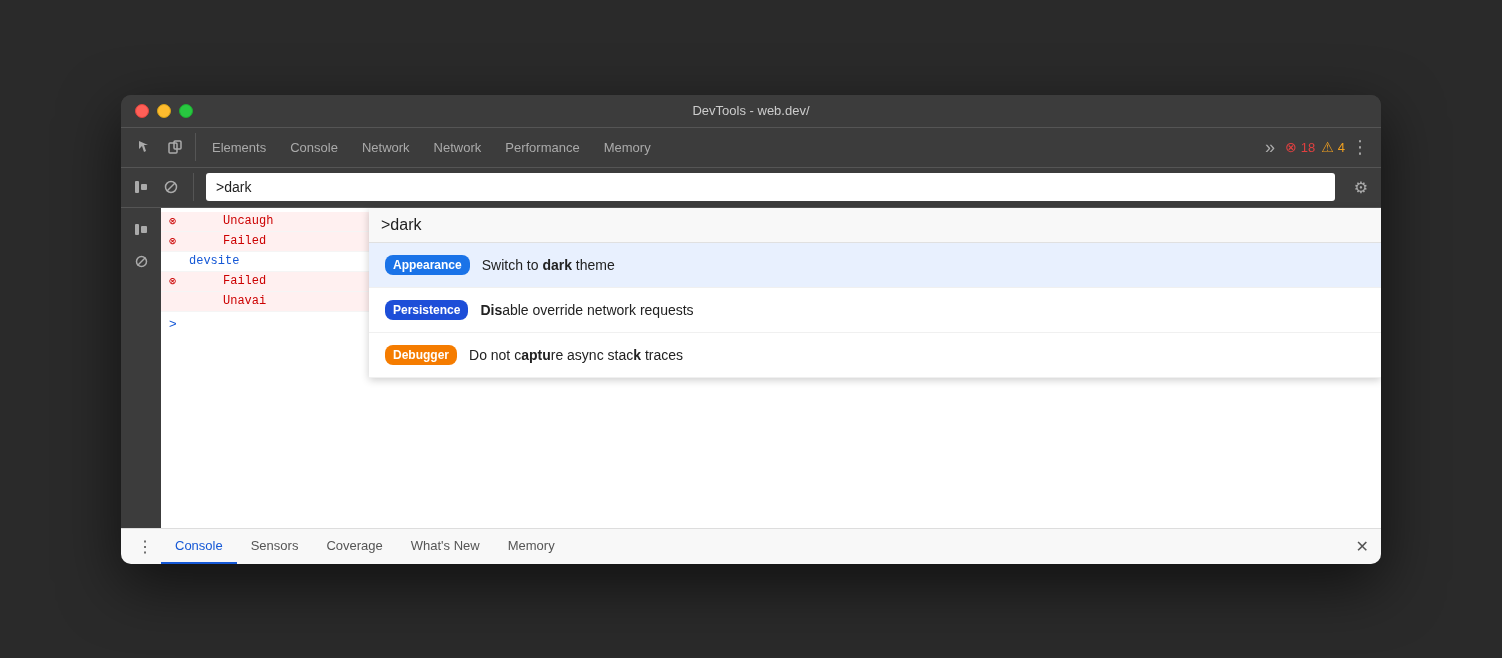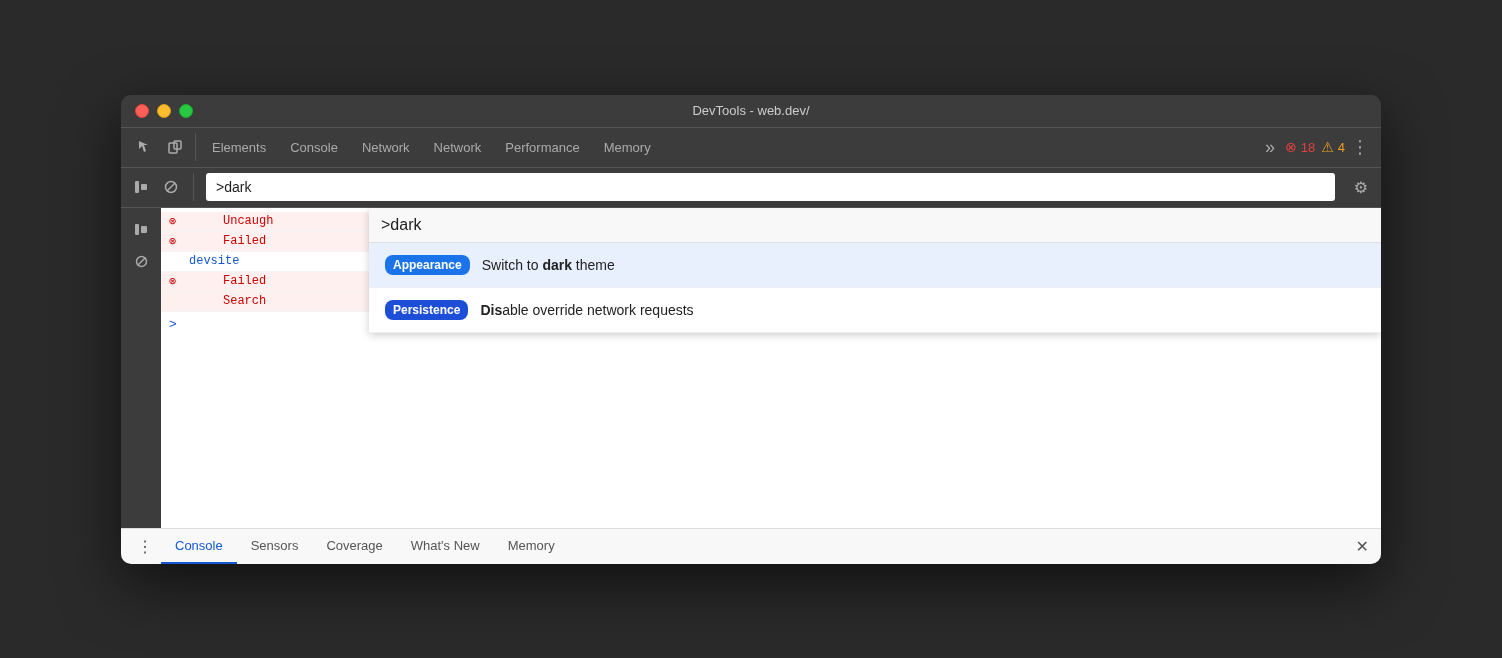--- a/index.html
+++ b/index.html
@@ -423,20 +423,24 @@
         <div class="dropdown-item selected">
           <span class="category-badge badge-appearance">Appearance</span>
           <span class="item-text">Switch to <strong>dark</strong> theme</span>
         </div>
 
         <div class="dropdown-item">
           <span class="category-badge badge-persistence">Persistence</span>
           <span class="item-text"><strong>Dis</strong>able override network requests</span>
         </div>
 
+        <div class="dropdown-item">
+          <span class="category-badge badge-debugger">Debugger</span>
+          <span class="item-text">Do not c<strong>aptu</strong>re async stac<strong>k</strong> traces</span>
+        </div>
       </div>
 
       <div class="log-area">
         <div class="log-line error-line">
           <span class="log-icon" style="color:#cc0000;">⊗</span>
           <span class="log-error-text">Uncaugh</span>
           <span class="log-right log-link">n.js:1</span>
         </div>
         <div class="log-line error-line">
           <span class="log-icon" style="color:#cc0000;">⊗</span>
@@ -447,21 +451,21 @@
           <span class="log-icon"></span>
           <span class="log-text log-blue">devsite</span>
         </div>
         <div class="log-line error-line">
           <span class="log-icon" style="color:#cc0000;">⊗</span>
           <span class="log-error-text">Failed</span>
           <span class="log-right log-link">css:1</span>
         </div>
         <div class="log-line error-line">
           <span class="log-icon"></span>
-          <span class="log-error-text">Search</span>
+          <span class="log-error-text">Unavai</span>
         </div>
         <div class="caret-indicator">&gt;</div>
       </div>
     </div>
   </div>
 
   <div class="bottom-bar">
     <span class="bottom-left-icon">⋮</span>
     <div class="bottom-tab active">Console</div>
     <div class="bottom-tab">Sensors</div>

